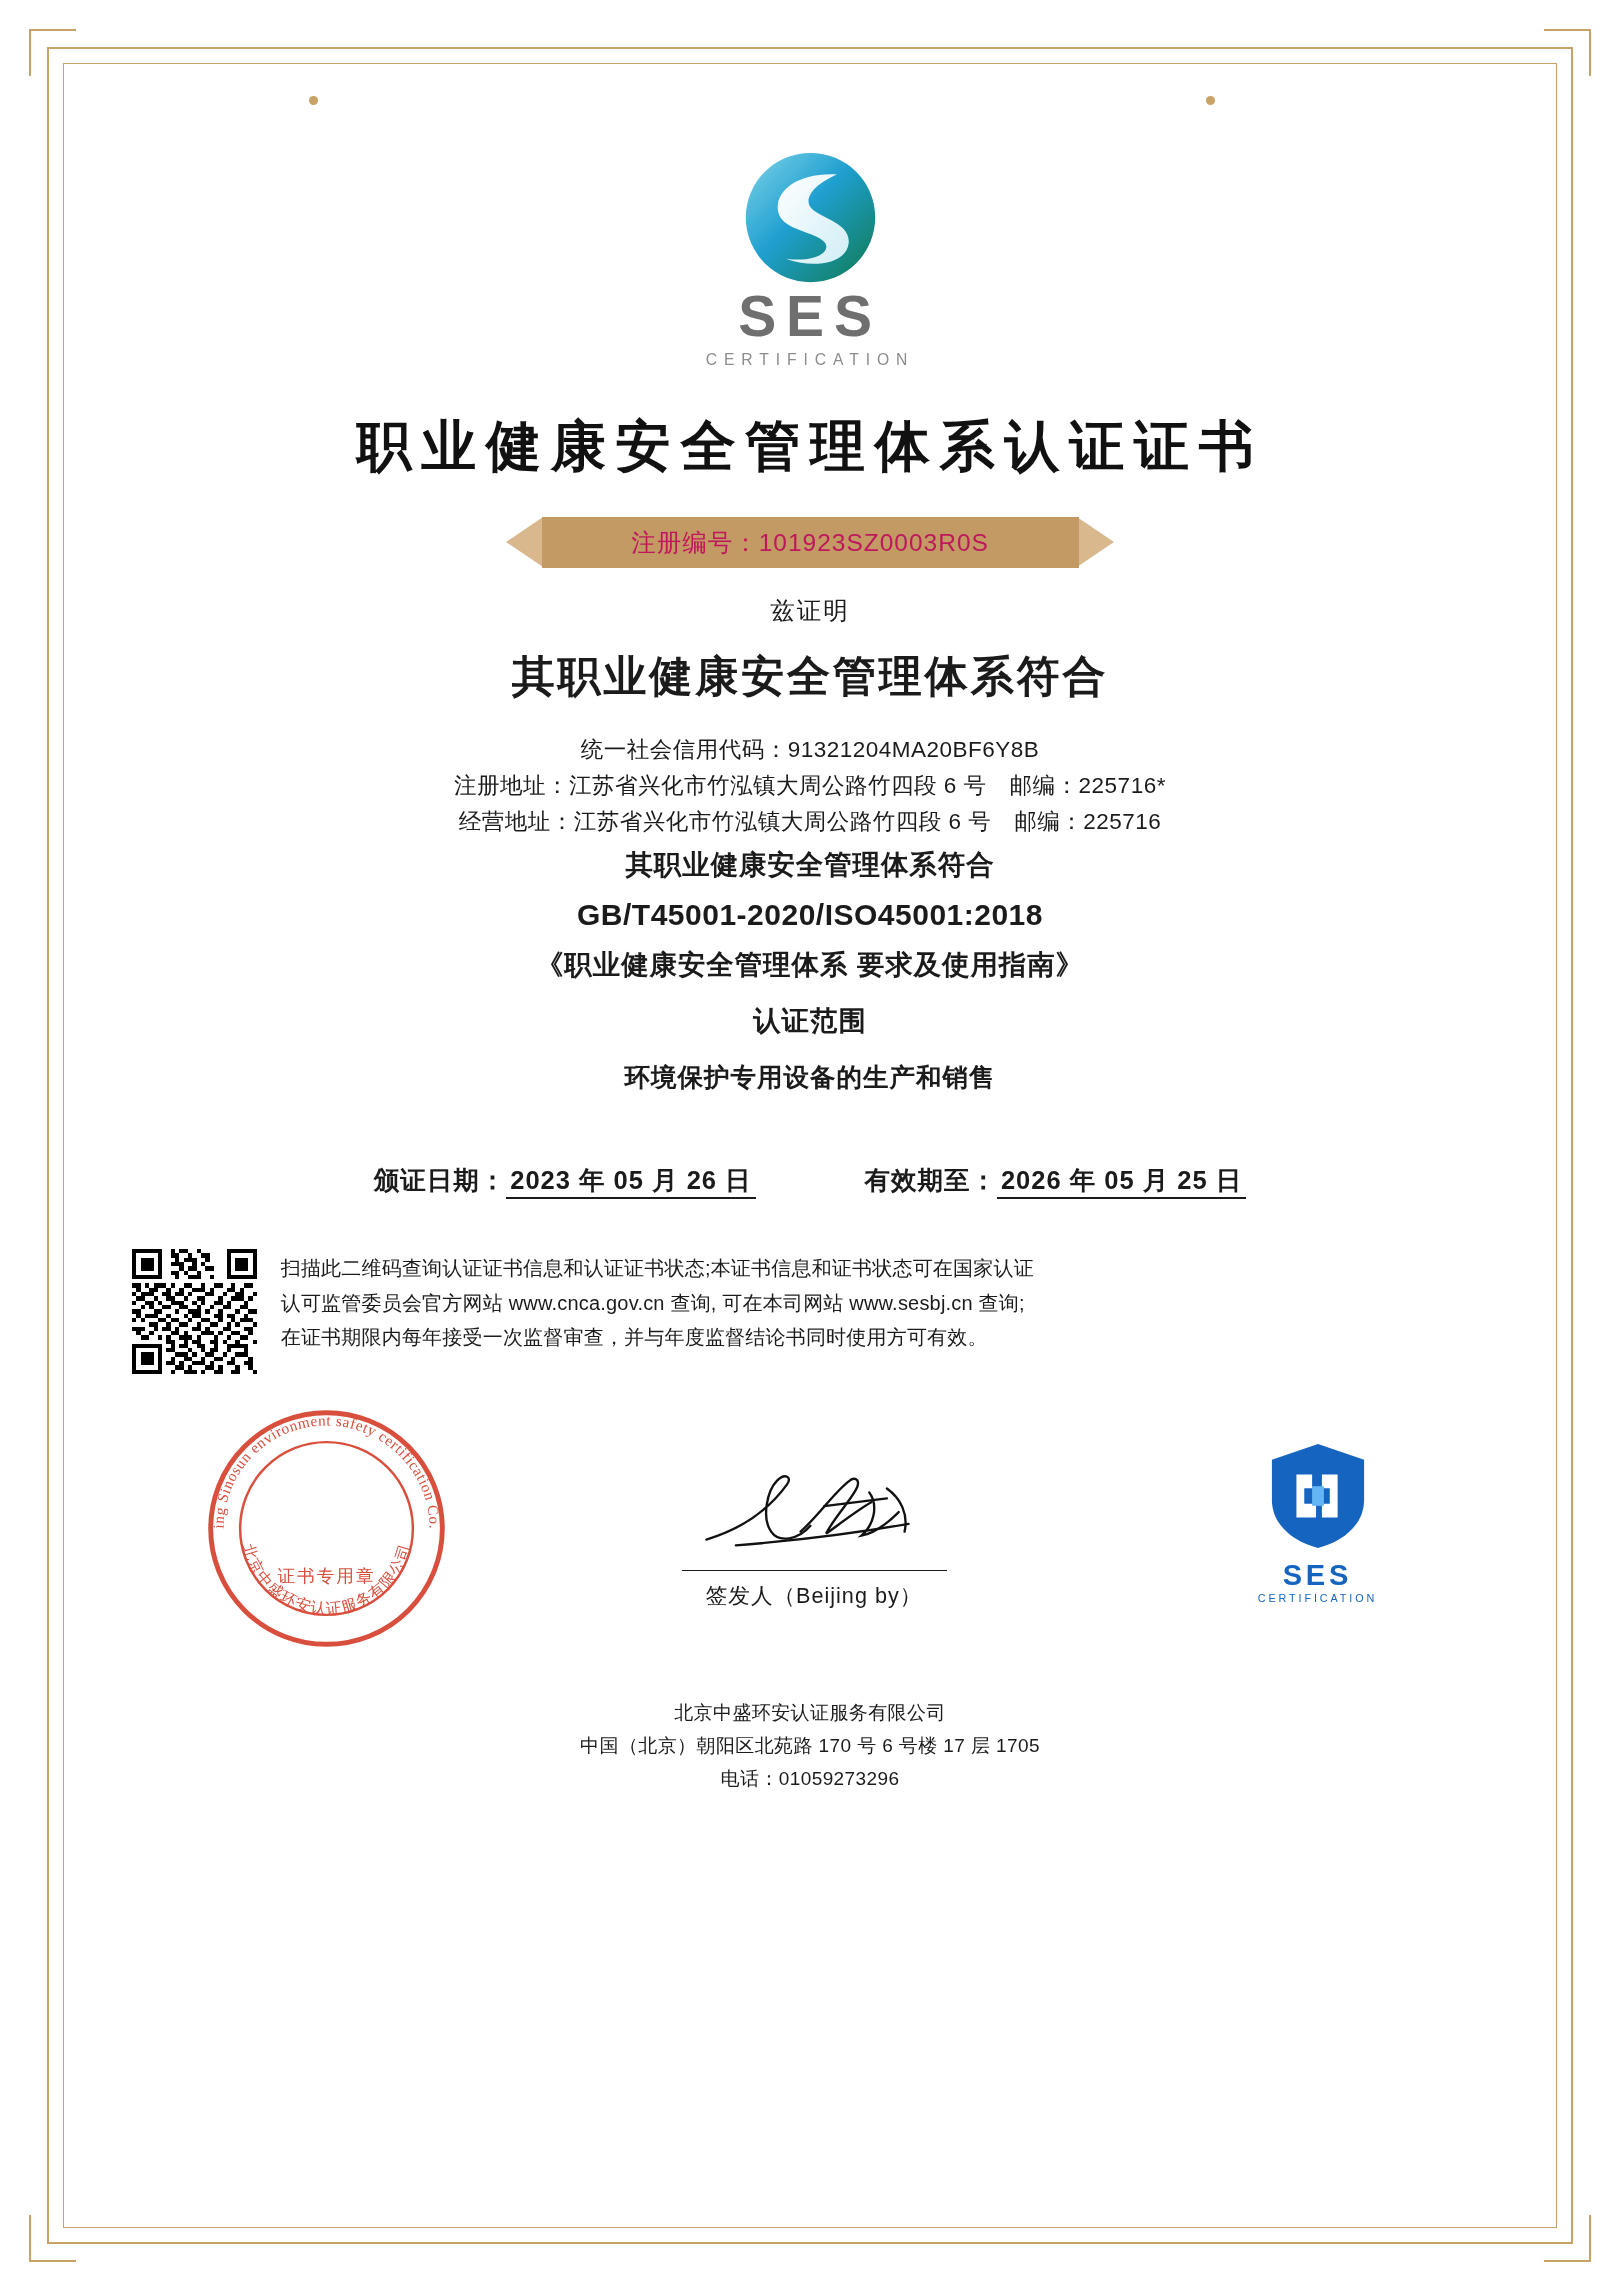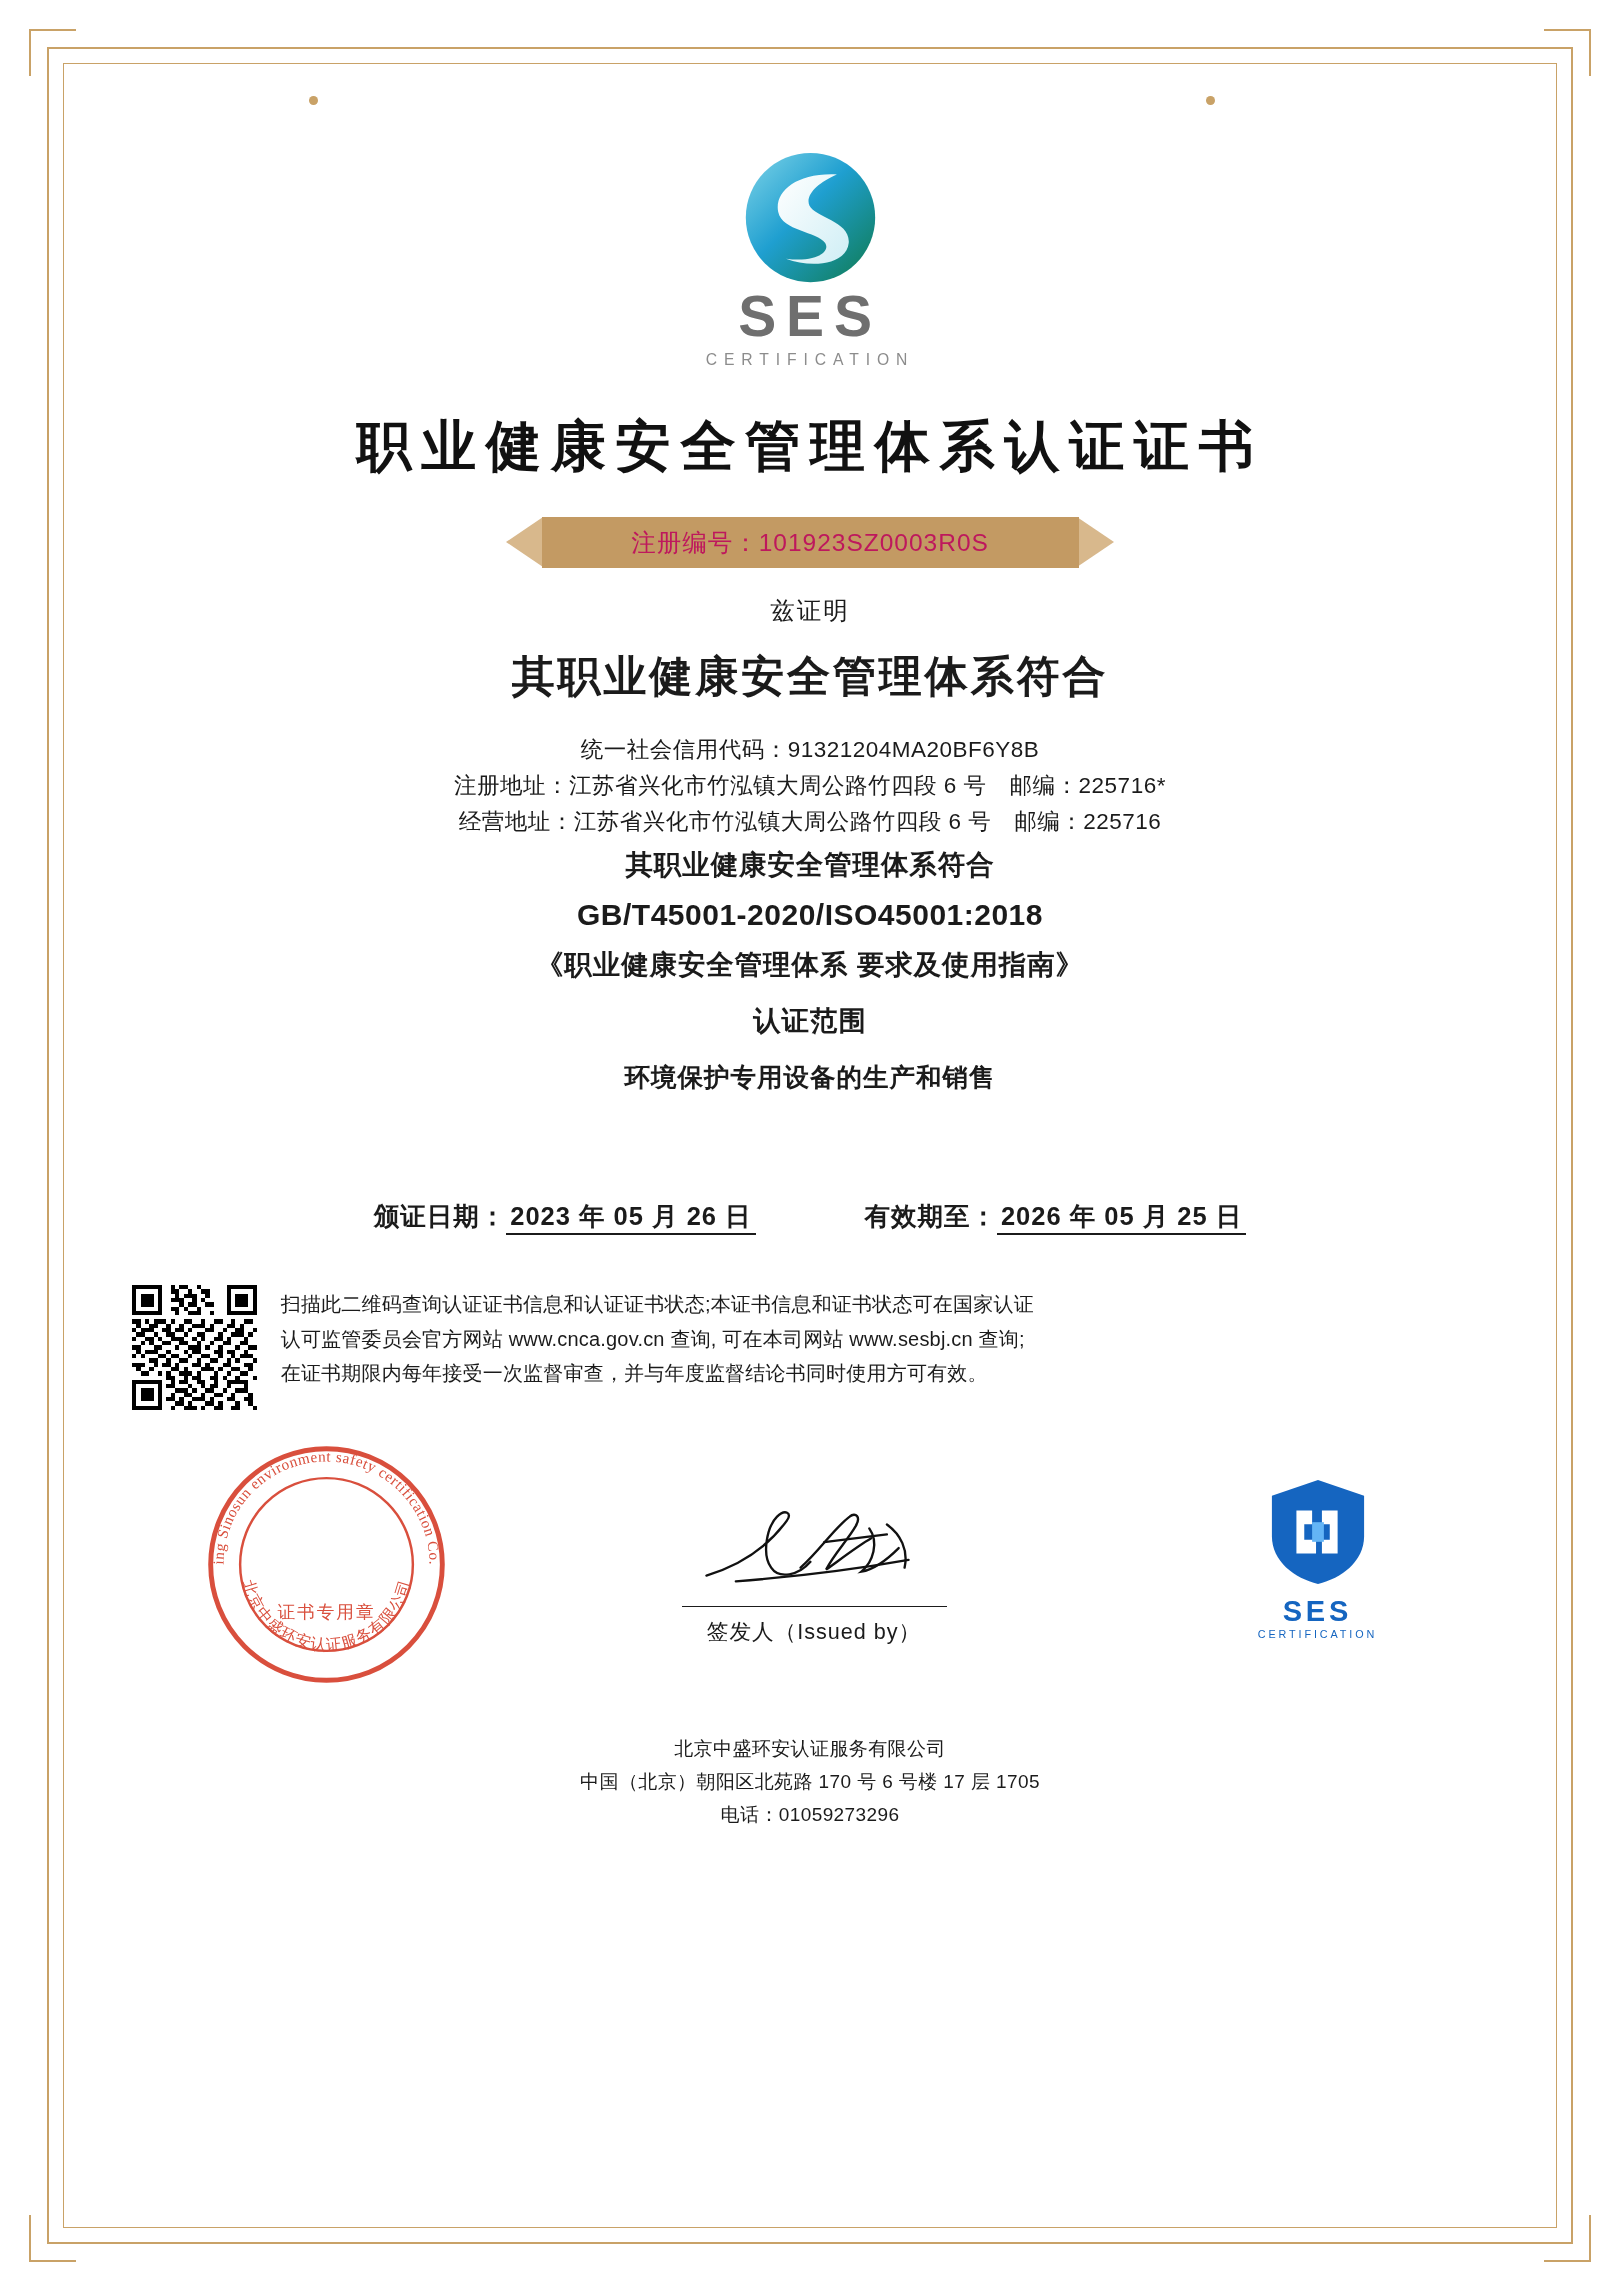--- a/index.html
+++ b/index.html
@@ -163,21 +163,21 @@
   .std-block .std-code { font-size: 30px; letter-spacing: 0.5px; }
   .scope-label { margin-top: 7.8px; }
   .scope-value {
     font-size: 25.5px;
     font-weight: bold;
     margin-top: 9.8px;
     letter-spacing: 1px;
   }
 
   .dates {
-    margin-top: 100px;
+    margin-top: 64px;
     display: flex;
     justify-content: center;
     gap: 109px;
     font-size: 25.5px;
     font-weight: bold;
     letter-spacing: 1px;
   }
   .date-item .date-val {
     border-bottom: 2px solid #1b1b1b;
     padding: 0 3.9px 2.9px 3.9px;
@@ -565,21 +565,21 @@
             <g fill="none" stroke="#111" stroke-width="2.4" stroke-linecap="round">
               <path d="M30 78 C70 66 96 44 112 22 C118 14 110 10 102 18 C92 28 86 56 96 70 C104 82 124 78 136 64"></path>
               <path d="M126 70 C146 52 160 30 176 18 C182 13 188 18 182 28 C174 42 160 56 152 72 C166 62 184 48 198 40"></path>
               <path d="M150 44 L214 36"></path>
               <path d="M196 30 C206 44 200 64 188 74 C200 72 214 62 226 50"></path>
               <path d="M214 26 C228 36 236 52 232 70"></path>
               <path d="M60 84 C110 80 168 74 236 62"></path>
             </g>
           </svg>
           <div class="sign-line"></div>
-          <div class="sign-label">签发人（Issued by）</div>
+          <div class="sign-label">签发人（Beijing by）</div>
         </div>
 
         <div class="ses-badge">
           <svg width="102" height="110" viewBox="0 0 104 112">
             <path d="M52 3 L99 19 V60 C99 86 76 103 52 109 C28 103 5 86 5 60 V19 Z" fill="#1565c0"></path>
             <path d="M30 34 h16 v14 h-8 v16 h12 v14 H30 Z" fill="#ffffff"></path>
             <path d="M56 34 h16 v44 H56 v-14 h8 V48 h-8 Z" fill="#ffffff"></path>
             <rect x="46" y="46" width="12" height="20" fill="#64b5f6"></rect>
           </svg>
           <div class="b-text">SES</div>

